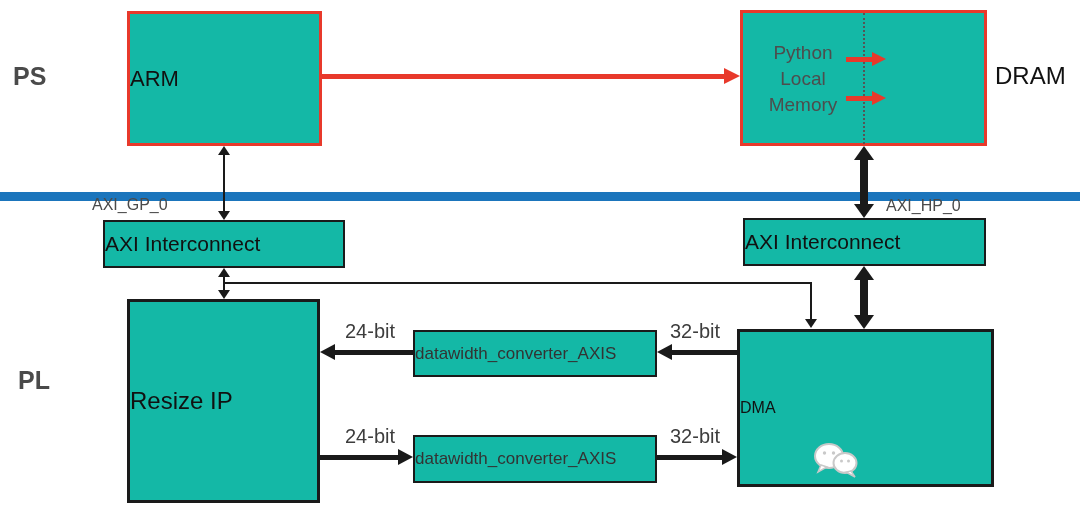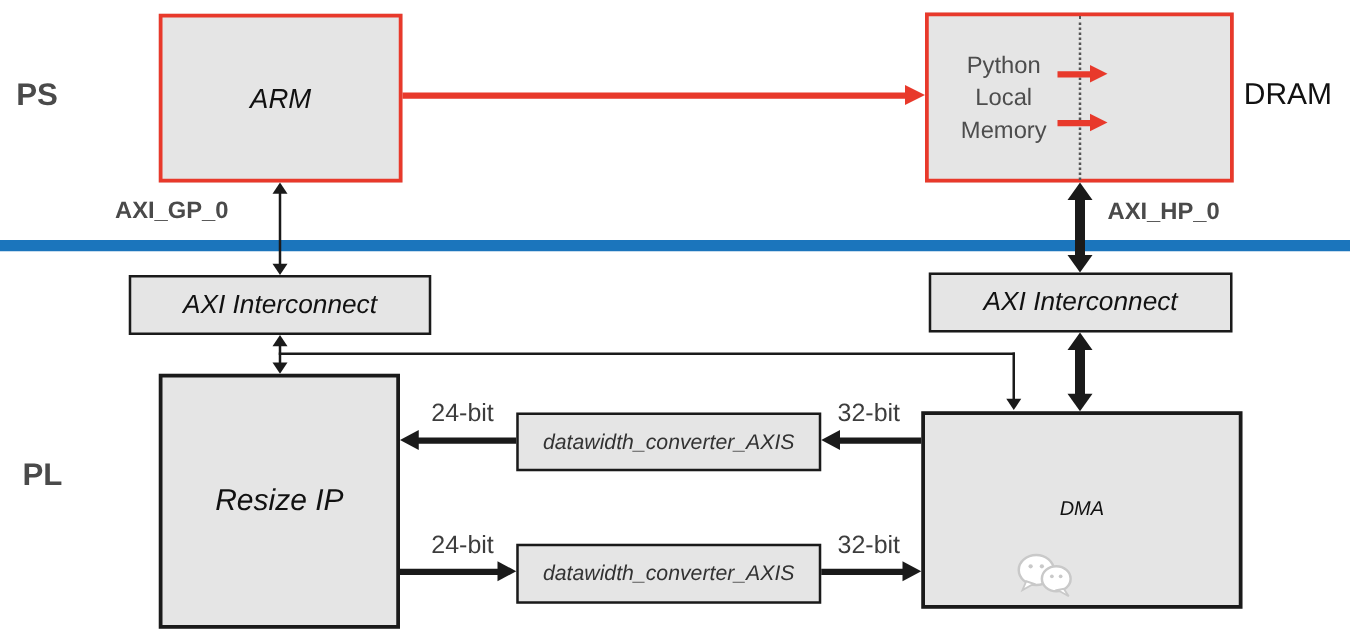--- a/index.html
+++ b/index.html
@@ -6,24 +6,24 @@
     --red:#e8392b; --blue:#1b75bc; --ink:#1a1a1a; --gray:#4a4a4a;
   }
   html,body{margin:0;padding:0;background:#fff;}
   #stage{
     position:relative;width:1080px;height:512px;background:#fff;overflow:hidden;
     font-family:"Liberation Sans", sans-serif;color:#1a1a1a;
   }
   .abs{position:absolute;}
   
   .region-label{font-weight:bold;font-size:25px;color:var(--gray);}
-  .port-label{font-weight:bold;font-size:19px;color:var(--gray);}
+  .port-label{font-weight:normal;font-size:16px;color:var(--gray);margin-top:38px;}
   .bus-label{font-size:20px;color:#3d3d3d;}
   
-  .box{position:absolute;background:#e5e5e5;display:flex;align-items:center;justify-content:center;box-sizing:border-box;font-style:italic;}
+  .box{position:absolute;background:#14b8a6;display:flex;align-items:center;box-sizing:border-box;}
   .box.black{border:3px solid var(--ink);}
   .box.black.thin{border-width:2px;}
   .box.red{border:3px solid var(--red);}
   .box-label{font-size:22px;color:#111;text-align:center;}
   .box-label.small{font-size:17px;color:#333;}
   
   .blue-bar{position:absolute;left:0;width:1080px;height:9px;background:var(--blue);}
   
   .hline{position:absolute;background:var(--ink);}
   .vline{position:absolute;background:var(--ink);}

